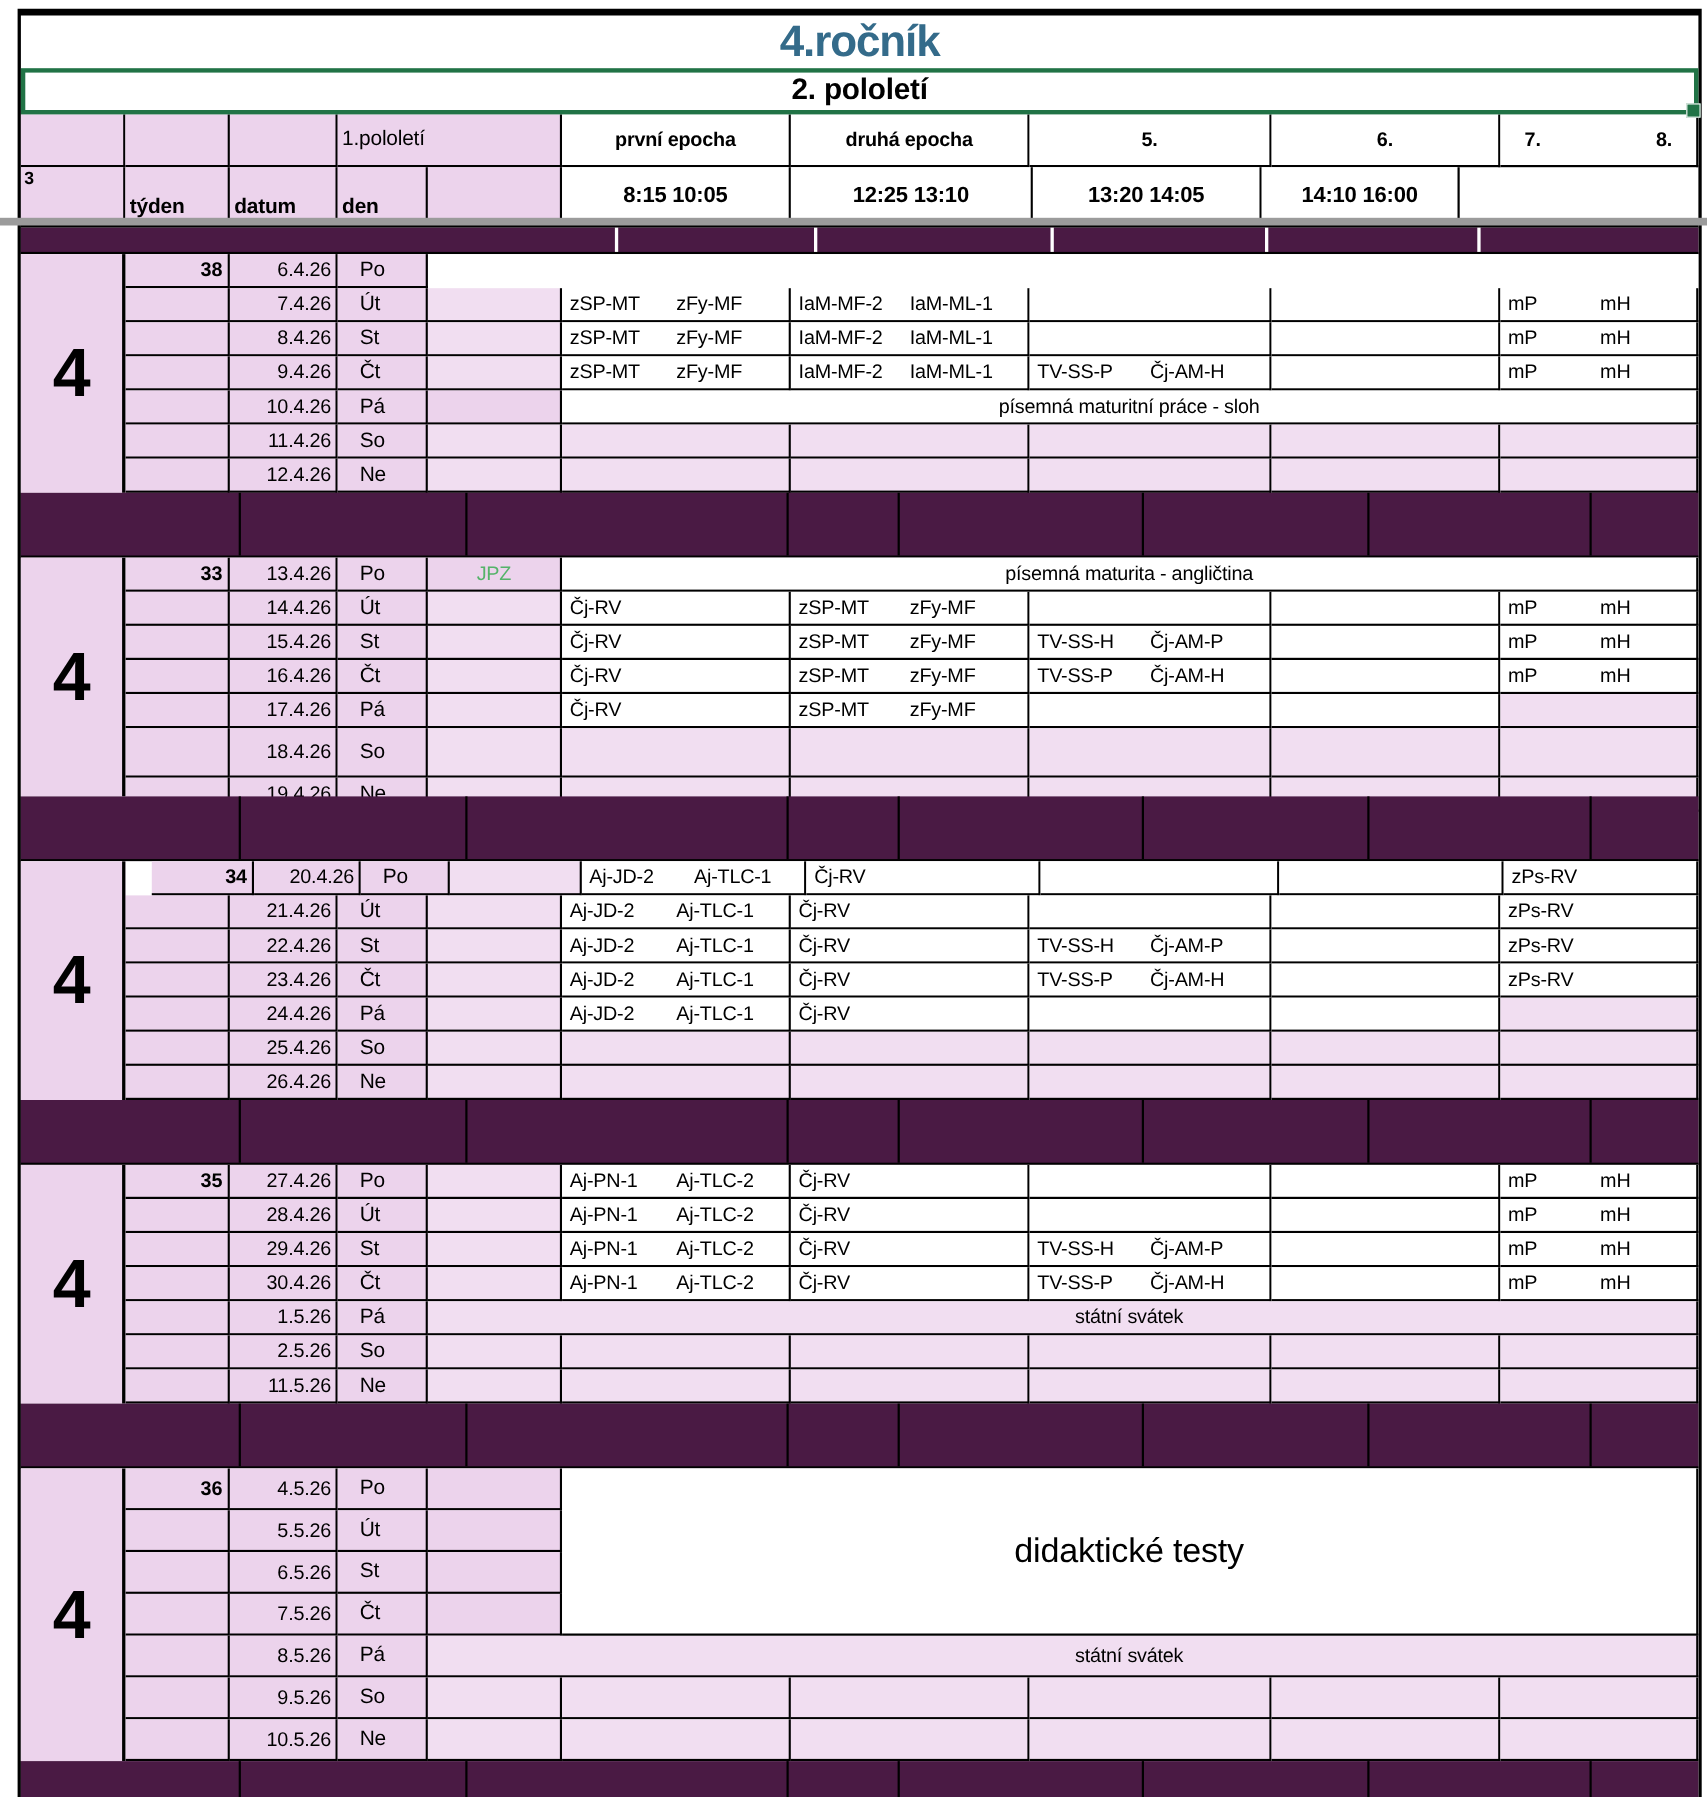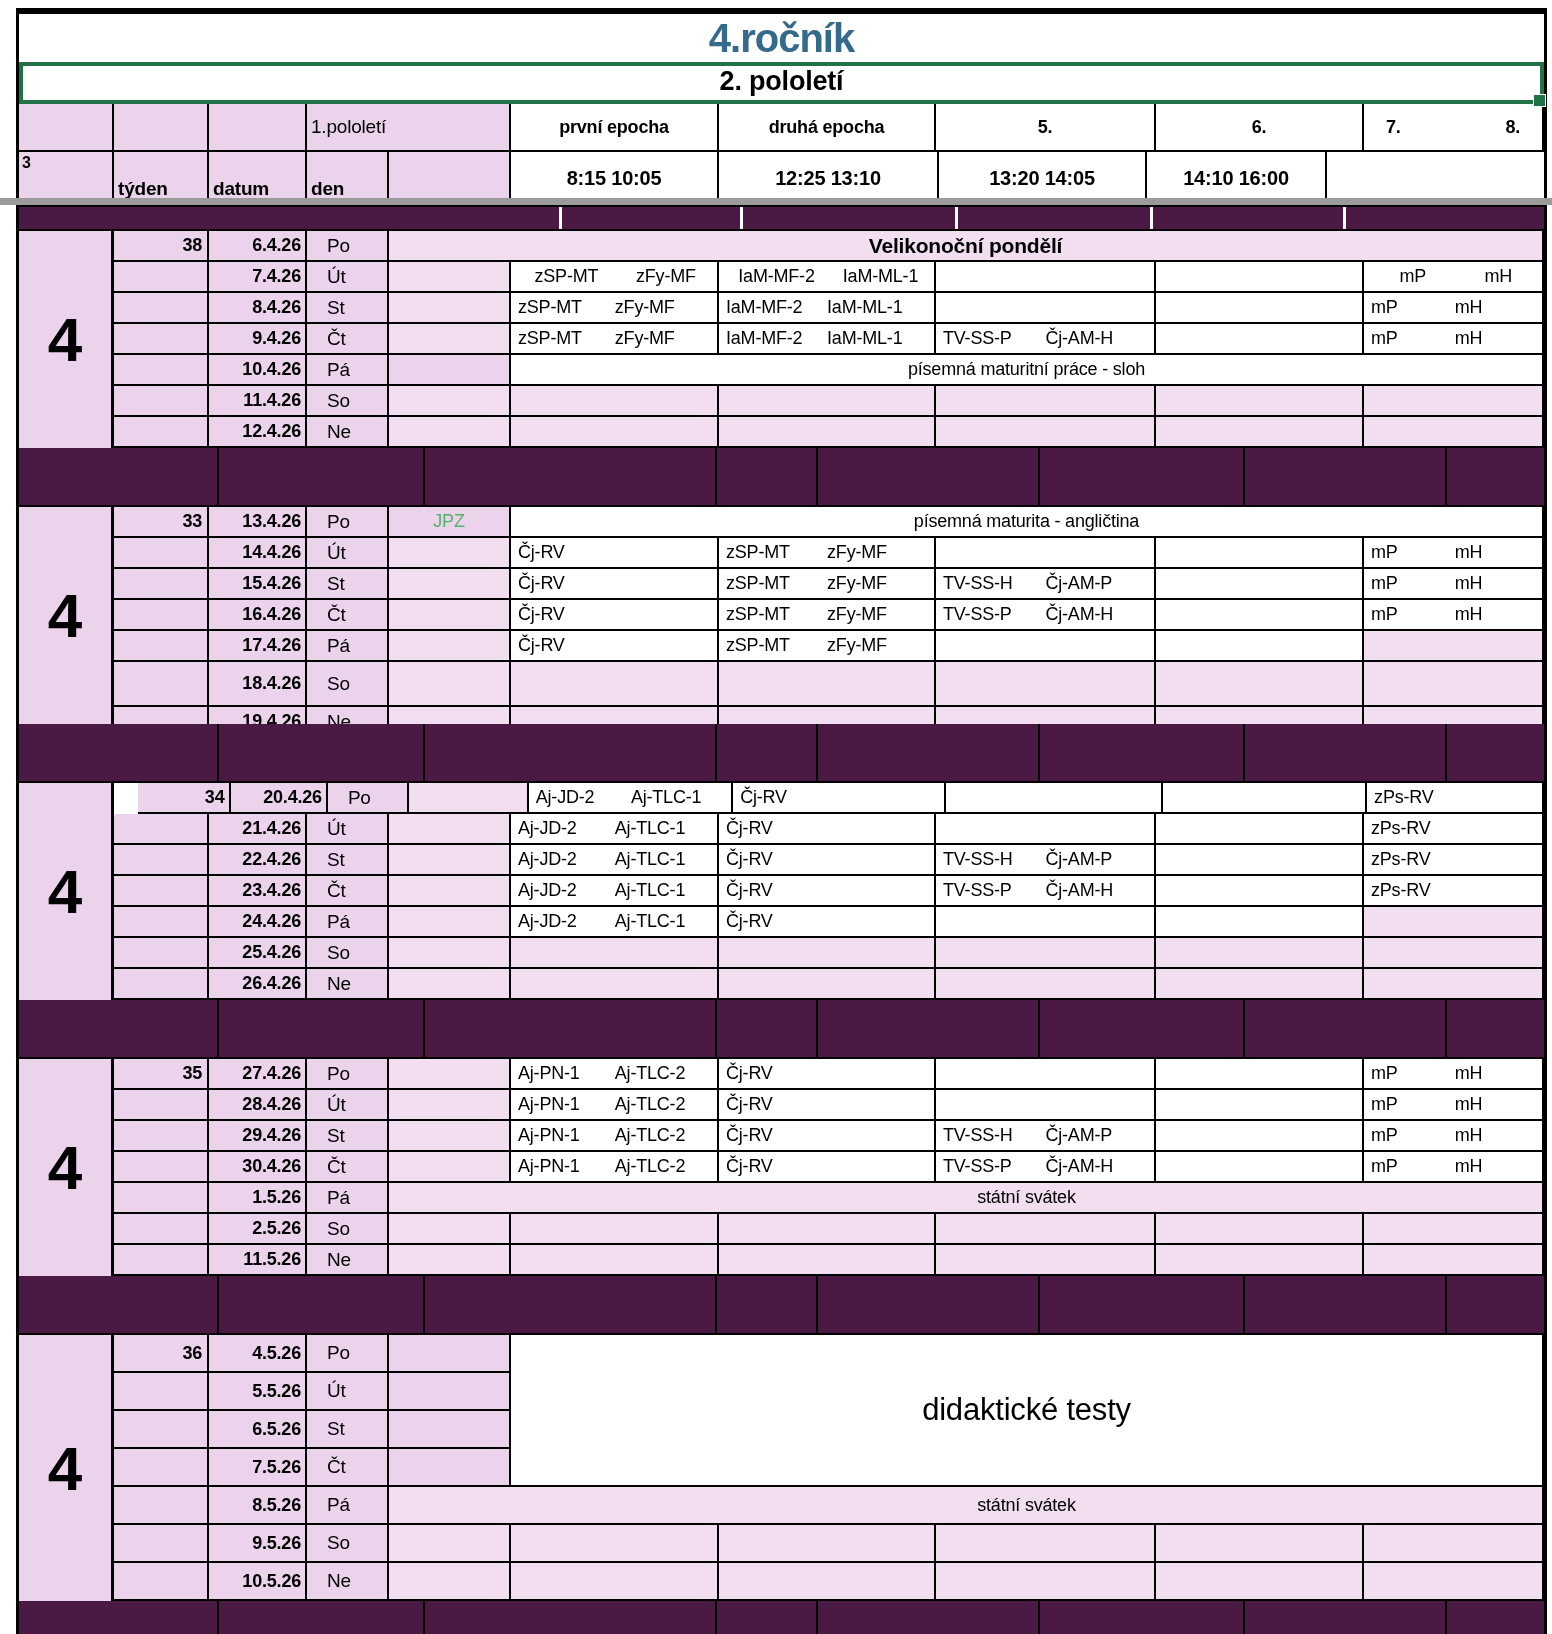--- a/index.html
+++ b/index.html
@@ -37,21 +37,21 @@
   .band{position:relative;height:57px;background:var(--band);border-bottom:2px solid #000;}
   .band-thin{height:22px;}
   .band-bottom{height:47px;border-bottom:none;}
   .bline{position:absolute;top:0;bottom:0;width:2px;background:#000;}
   .bgap{position:absolute;top:0;bottom:0;width:3px;background:#fff;}
   
   .week-block{position:relative;padding-left:95px;background:#fff;}
   .colA{position:absolute;box-sizing:border-box;left:0;top:0;bottom:0;width:95px;background:var(--pink);border-right:3px solid #000;display:flex;align-items:center;justify-content:center;font-size:62px;font-weight:bold;}
   .day-row{display:flex;}
   .num{justify-content:flex-end;font-weight:bold;padding-right:5px;}
-  .date{justify-content:flex-end;font-weight:bold;padding-right:4px;}
+  .date{justify-content:flex-end;font-weight:normal;padding-right:4px;}
   .dayname{padding-left:20px;font-size:19px;}
   .sc .ca{flex:0 0 47%;padding-left:7px;white-space:nowrap;}
   .sc .cb{flex:1;white-space:nowrap;}
   .note{justify-content:center;font-size:18px;}
   .note.bold{font-weight:bold;font-size:21px;}
   .note.indent{padding-left:122px;}
   .jpz{justify-content:center;color:var(--jpz);font-size:18px;}
   .big-merge{position:absolute;box-sizing:border-box;left:492px;top:0;width:1033px;background:#fff;border-bottom:2px solid #000;border-right:2px solid #000;display:flex;align-items:center;justify-content:center;font-size:31px;z-index:1;}
 </style>
 </head>
@@ -106,23 +106,22 @@
         <div class="bgap" style="left: 1324px;"></div>
       </div>
 
     <div id="weeks">
         <div class="week-block" style="height: 217px;">
           <div class="colA">4</div>
           <div class="day-row" style="height: 31px;">
             <div class="c wB bgp num">38</div>
             <div class="c wC bgp date">6.4.26</div>
             <div class="c wD bgp dayname">Po</div>
-            <div class="c mEJ note bgpl bold">Velikonoční pondělí</div>
-          </div>
-          <div class="day-row" style="height: 31px; text-align: center;">
+          </div>
+          <div class="day-row" style="height: 31px;">
             <div class="c wB bgp num"></div>
             <div class="c wC bgp date">7.4.26</div>
             <div class="c wD bgp dayname">Út</div>
             <div class="c wE bgpl"></div>
             <div class="c sc w0 bgw">
               <span class="ca">zSP-MT</span>
               <span class="cb">zFy-MF</span>
             </div>
             <div class="c sc w1 bgw">
               <span class="ca">IaM-MF-2</span>

